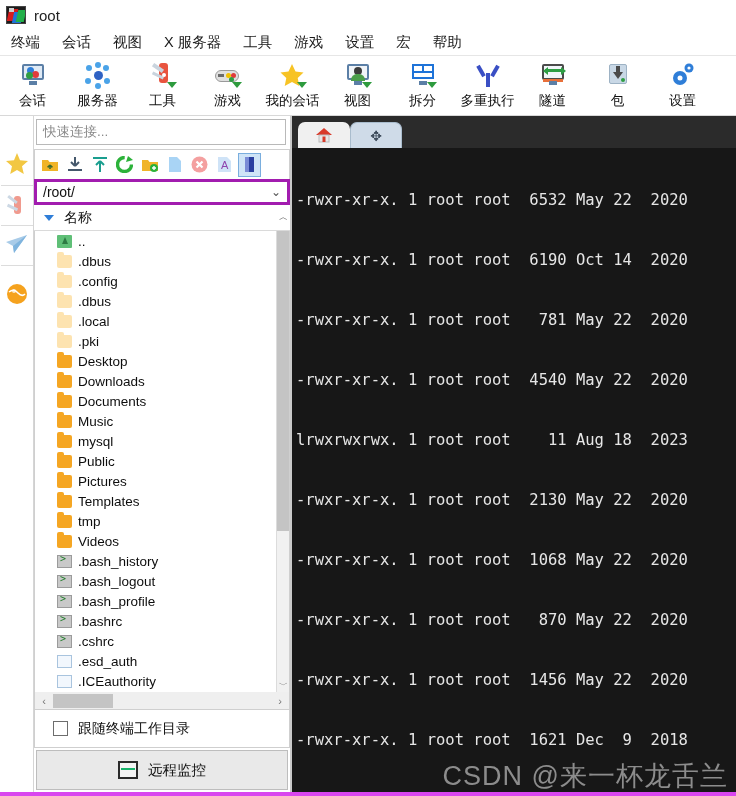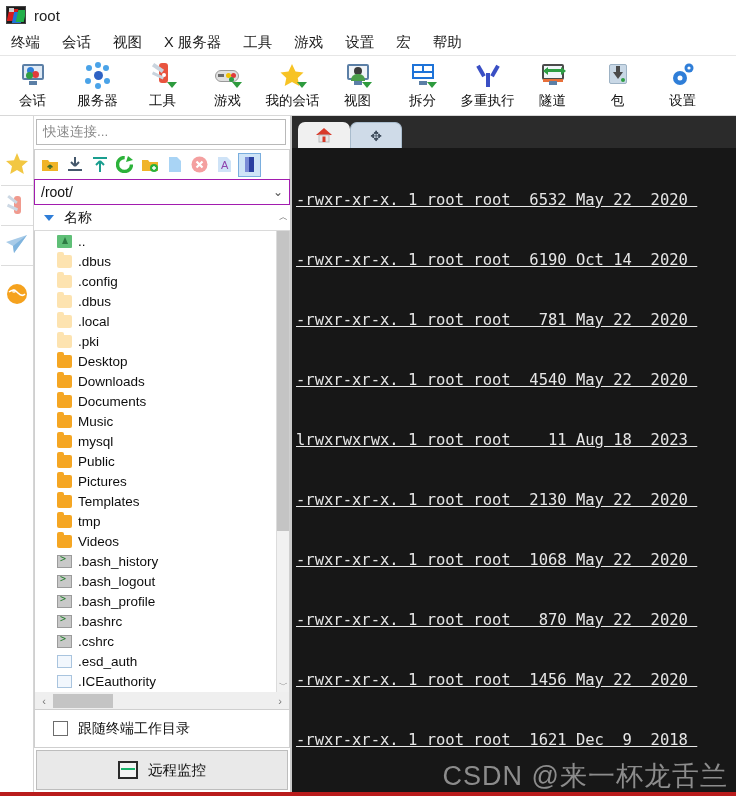--- a/index.html
+++ b/index.html
@@ -2,21 +2,21 @@
 <html><head>
 <meta charset="utf-8">
 <style>
   * { box-sizing: border-box; margin: 0; padding: 0; }
   html, body {
     width: 736px; height: 796px;
     font-family: "Liberation Sans", "DejaVu Sans", sans-serif;
     background: #ffffff;
     overflow: hidden;
   }
-  .app { position: relative; width: 736px; height: 796px; background:#b91c1c; }
+  .app { position: relative; width: 736px; height: 796px; background:#d946ef; }
 
   
   .titlebar {
     height: 30px; display: flex; align-items: center; gap: 8px;
     padding-left: 6px; background:#ffffff;
   }
   .moba-logo {
     width: 20px; height: 18px; position: relative; flex: 0 0 auto;
     background: #1c1c1c; border: 1px solid #444; overflow:hidden;
   }
@@ -70,21 +70,21 @@
           border-right:2px solid #c9c9c9;}
   .quickconn {
     height: 26px; margin:3px 4px 4px 2px; border:1px solid #b9b9b9; background:#fff;
     display:flex; align-items:center; padding-left:6px; font-size:13.5px; color:#8a8a8a;
   }
   .sftp-tools { height:30px; display:flex; align-items:center; gap:2px;
                 padding:0 3px; border:1px solid #cfcfcf; border-bottom:none; background:#fff;}
   .sf-ico { width:23px; height:24px; position:relative; display:flex;
             align-items:center; justify-content:center; }
   .sf-ico.sel { background:#cfe4f7; border:1px solid #7aaede;}
-  .pathbar { height:26px; margin:0 0 0 0; border:1px solid #a21caf; background:#fff;
+  .pathbar { height:26px; margin:0 0 0 0; border:3px solid #a21caf; background:#fff;
              display:flex; align-items:center; justify-content:space-between;
              padding:0 6px; font-size:14px; color:#111;}
   .colhdr { height:26px; display:flex; align-items:center; gap:10px;
             padding-left:10px; border-bottom:1px solid #dadada; font-size:14px; color:#111;
             background:#fff; position:relative;}
   .sortcaret { width:0;height:0;border-left:5px solid transparent;border-right:5px solid transparent;
                border-top:6px solid #2f7ed8;}
   .filelist { flex:1; overflow:hidden; position:relative; background:#fff;
               border-left:1px solid #cfcfcf; border-right:1px solid #cfcfcf;}
   .frow { height:20px; display:flex; align-items:center; gap:6px; padding-left:22px;
@@ -145,21 +145,21 @@
   .keyico:after { content:''; position:absolute; left:2px; top:5px; width:10px; height:3px;
                   background:#f3c300; transform:rotate(-25deg);}
   .homeico { width:18px; height:16px; position:relative; }
   .tab-close { margin-left:auto; color:#9a9a9a; font-size:15px; padding-left:14px;}
   .term {
     flex:1; background:#171717; color:#e6e6e6; overflow:hidden; position:relative;
     font-family:"DejaVu Sans Mono","Liberation Mono", monospace;
     font-size:15.5px; line-height:20px; padding:2px 0 0 4px;
     white-space:pre;
   }
-  .tline { white-space:pre;text-decoration:underline; }
+  .tline { white-space:pre; }
   .watermark {
     position:absolute; right:8px; bottom:6px; font-size:27px; color:#b9b9b9;
     opacity:.72; font-family:"Liberation Sans", sans-serif; letter-spacing:1px;
     pointer-events:none;
   }
 </style>
 </head>
 <body>
 
 <div class="app">

